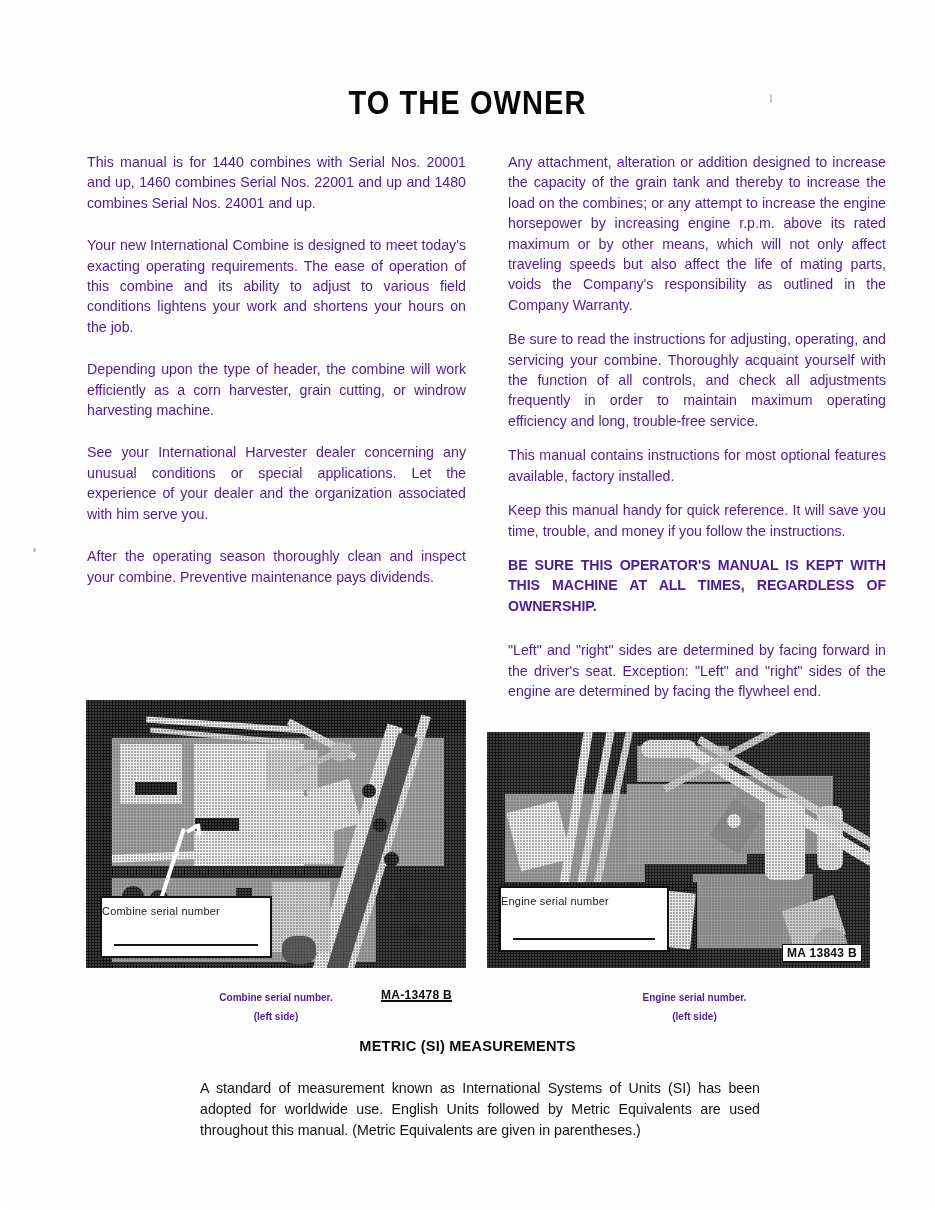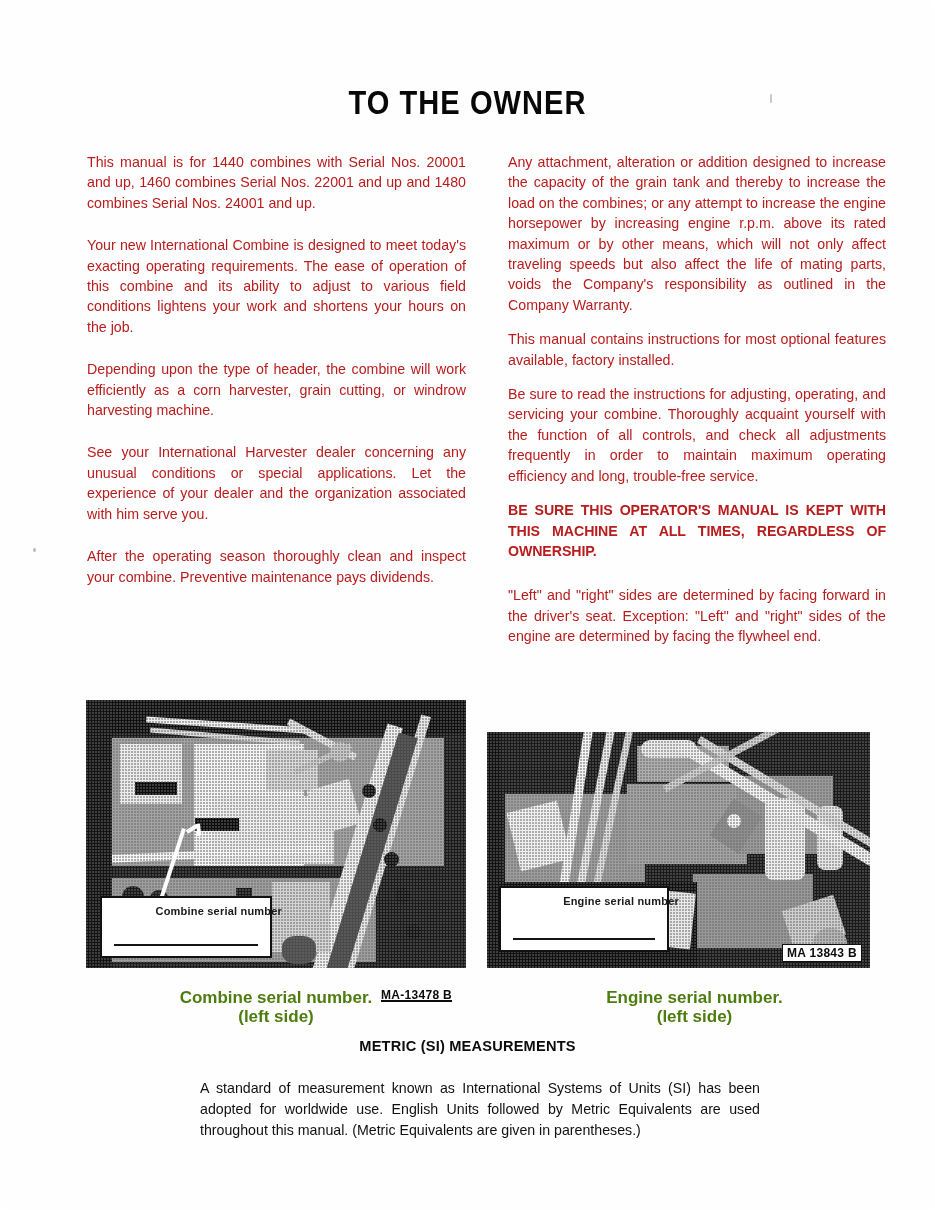--- a/index.html
+++ b/index.html
@@ -38,21 +38,21 @@
     color: #080808;
   }
 
   
   .col {
     position: absolute;
     top: 152px;
     font-size: 14.2px;
     line-height: 20.4px;
     text-align: justify;
-    color: #b91c1c;
+    color: #4c1d95;
   }
   .col.left  { left: 87px;  width: 379px; }
   .col.right { left: 508px; width: 378px; }
 
   .col p {
     margin: 0 0 20px 0;
     text-align: justify;
     text-justify: inter-word;
   }
   .col.left p { margin-bottom: 22px; }
@@ -109,25 +109,25 @@
   .serial-box {
     position: absolute;
     background: #ffffff;
     border: 2px solid #111;
     box-sizing: border-box;
     z-index: 6;
   }
   .serial-box .sb-label {
     position: absolute;
     top: 7px;
-    left: 12px;
+    left: 0;
     width: 100%;
-    text-align: right;
+    text-align: left;
     font-size: 11px;
-    font-weight: bold;
+    font-weight: normal;
     color: #1a1a1a;
     letter-spacing: 0.2px;
   }
   .serial-box .sb-rule {
     position: absolute;
     left: 12px;
     right: 12px;
     bottom: 10px;
     height: 2px;
     background: #141414;
@@ -174,24 +174,24 @@
     border: 1.5px solid #111;
     padding: 1px 4px 1px 4px;
     z-index: 7;
     text-align: right;
   }
 
   
   .caption {
     position: absolute;
     text-align: center;
-    font-size: 17px;
+    font-size: 10px;
     font-weight: bold;
     line-height: 19px;
-    color: #4d7c0f;
+    color: #4c1d95;
   }
   #caption-combine { left: 86px;  top: 988px; width: 380px; }
   #caption-engine  { left: 503px; top: 988px; width: 383px; }
 
   
   #metric-heading {
     position: absolute;
     left: 0;
     top: 1038px;
     width: 935px;
@@ -234,22 +234,23 @@
   <div class="col left">
     <p>This manual is for 1440 combines with Serial Nos. 20001 and up, 1460 combines Serial Nos. 22001 and up and 1480 combines Serial Nos. 24001 and up.</p>
     <p>Your new International Combine is designed to meet today's exacting operating requirements. The ease of operation of this combine and its ability to adjust to various field conditions lightens your work and shortens your hours on the job.</p>
     <p>Depending upon the type of header, the combine will work efficiently as a corn harvester, grain cutting, or windrow harvesting machine.</p>
     <p>See your International Harvester dealer concerning any unusual conditions or special applications. Let the experience of your dealer and the organization associated with him serve you.</p>
     <p>After the operating season thoroughly clean and inspect your combine. Preventive maintenance pays dividends.</p>
   </div>
 
   <div class="col right">
     <p class="tight">Any attachment, alteration or addition designed to increase the capacity of the grain tank and thereby to increase the load on the combines; or any attempt to increase the engine horsepower by increasing engine r.p.m. above its rated maximum or by other means, which will not only affect traveling speeds but also affect the life of mating parts, voids the Company's responsibility as outlined in the Company Warranty.</p>
+    <p class="tight">Be sure to read the instructions for adjusting, operating, and servicing your combine. Thoroughly acquaint yourself with the function of all controls, and check all adjustments frequently in order to maintain maximum operating efficiency and long, trouble-free service.</p>
     <p class="tight">This manual contains instructions for most optional features available, factory installed.</p>
-    <p class="tight">Be sure to read the instructions for adjusting, operating, and servicing your combine. Thoroughly acquaint yourself with the function of all controls, and check all adjustments frequently in order to maintain maximum operating efficiency and long, trouble-free service.</p>
+    <p class="tight">Keep this manual handy for quick reference. It will save you time, trouble, and money if you follow the instructions.</p>
     <p class="emph gap-lg">BE SURE THIS OPERATOR'S MANUAL IS KEPT WITH THIS MACHINE AT ALL TIMES, REGARDLESS OF OWNERSHIP.</p>
     <p>"Left" and "right" sides are determined by facing forward in the driver's seat. Exception: "Left" and "right" sides of the engine are determined by facing the flywheel end.</p>
   </div>
 
   <div class="photo" id="photo-combine">
     <div class="ph-layer">
 
       <div class="blob" style="left:0;top:0;width:380px;height:268px;background:#1b1b1b;"></div>
 
       <div class="blob" style="left:22px;top:38px;width:336px;height:128px;background:#a3a3a3;"></div>

